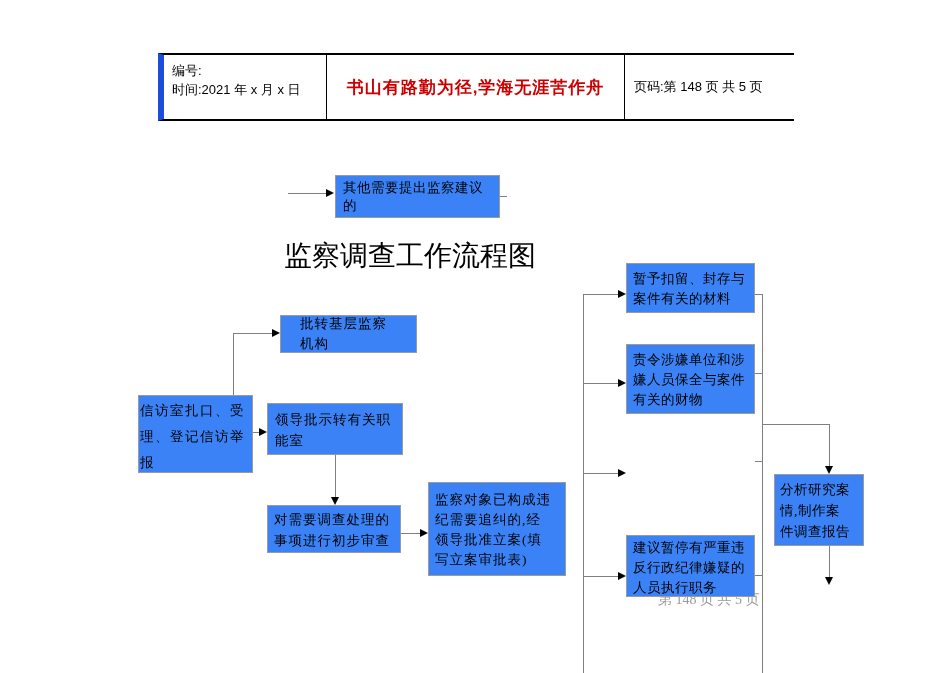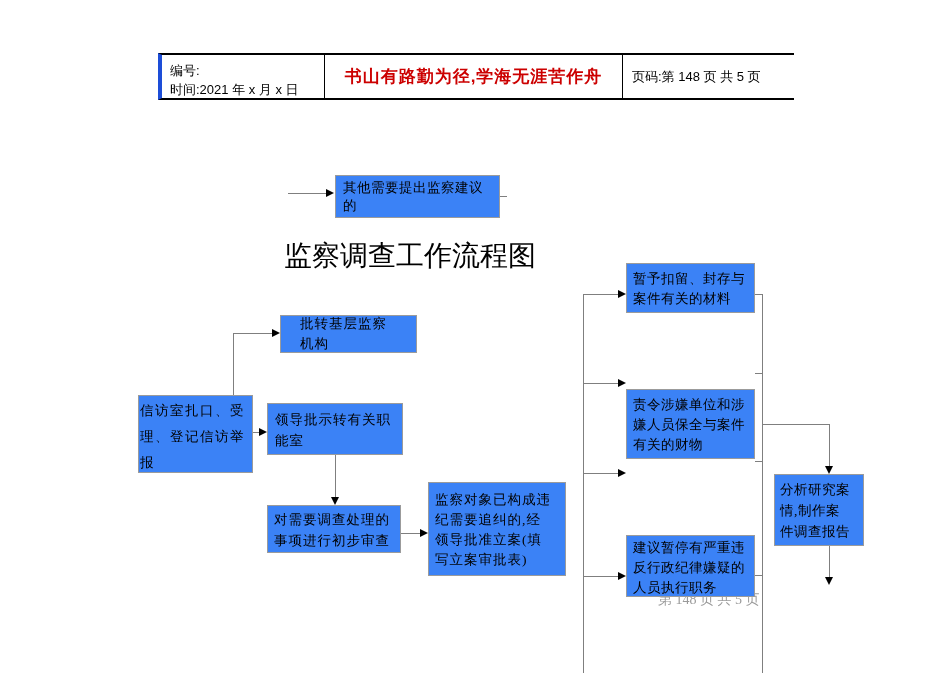--- a/index.html
+++ b/index.html
@@ -1,21 +1,21 @@
 <!DOCTYPE html>
 <html><head>
 <meta charset="utf-8">
 <style>
   html,body{margin:0;padding:0;background:#fff;}
   .page{position:relative;width:950px;height:673px;background:#ffffff;overflow:hidden;
         font-family:"Liberation Serif","DejaVu Serif",serif;color:#000;}
 
   
-  .hdr{position:absolute;left:158px;top:53px;width:636px;height:47px;
-       border-top:2px solid #000;border-bottom:2px solid #000;border-left:4px solid #1d4ed8;
+  .hdr{position:absolute;left:158px;top:53px;width:636px;height:68px;
+       border-top:2px solid #000;border-bottom:2px solid #000;border-left:6px solid #1d4ed8;
        display:flex;box-sizing:border-box;font-family:"Liberation Sans","DejaVu Sans",sans-serif;}
   .hdr-cell{box-sizing:border-box;height:100%;}
   .hdr-c1{width:163px;border-right:1px solid #000;padding:6px 0 0 8px;font-size:13px;line-height:19px;}
   .hdr-c2{width:298px;border-right:1px solid #000;display:flex;align-items:center;justify-content:center;}
   .hdr-c2 .motto{font-size:17px;font-weight:bold;color:#cc0000;letter-spacing:1px;}
   .hdr-c3{flex:1;display:flex;align-items:center;padding-left:9px;font-size:13px;}
 
   
   .flow-title{position:absolute;left:0;top:237px;width:820px;text-align:center;
               font-size:28px;letter-spacing:0;white-space:nowrap;}
@@ -25,21 +25,21 @@
         font-size:13.5px;line-height:20px;letter-spacing:0.5px;white-space:pre-line;
         padding:4px 6px;z-index:2;}
   #box-other   {left:335px;top:175px;width:165px;height:43px;line-height:18px;padding:3px 7px;}
   #box-pizhuan {left:280px;top:315px;width:137px;height:38px;display:flex;align-items:center;
                 padding:0 19px;letter-spacing:1px;}
   #box-xinfang {left:98px; top:395px;width:115px;height:78px;line-height:26px;letter-spacing:1.5px;padding:2px 1px;margin-left:40px;}
   #box-lingdao {left:267px;top:403px;width:136px;height:52px;line-height:21px;letter-spacing:1px;padding:5px 7px;}
   #box-chubu   {left:267px;top:505px;width:134px;height:48px;line-height:21px;letter-spacing:1px;padding:3px 6px;}
   #box-lian    {left:428px;top:482px;width:138px;height:94px;line-height:20px;letter-spacing:1px;padding:7px 6px;}
   #box-r1      {left:626px;top:263px;width:129px;height:50px;padding:5px 6px;}
-  #box-r2      {left:626px;top:344px;width:129px;height:70px;padding:5px 6px;margin-top:45px;}
+  #box-r2      {left:626px;top:344px;width:129px;height:70px;padding:5px 6px;}
   #box-r3      {left:626px;top:435px;width:129px;height:89px;padding:6px 6px;}
   #box-r4      {left:626px;top:535px;width:129px;height:62px;padding:2px 6px;}
   #box-fenxi   {left:774px;top:474px;width:90px;height:72px;line-height:21px;padding:4px 5px;}
 
   
   .ln{position:absolute;background:#7f7f7f;z-index:1;}
   .ah{position:absolute;width:0;height:0;z-index:3;}
   .ah-r{border-top:4px solid transparent;border-bottom:4px solid transparent;border-left:8px solid #000;}
   .ah-d{border-left:4px solid transparent;border-right:4px solid transparent;border-top:8px solid #000;}
 

